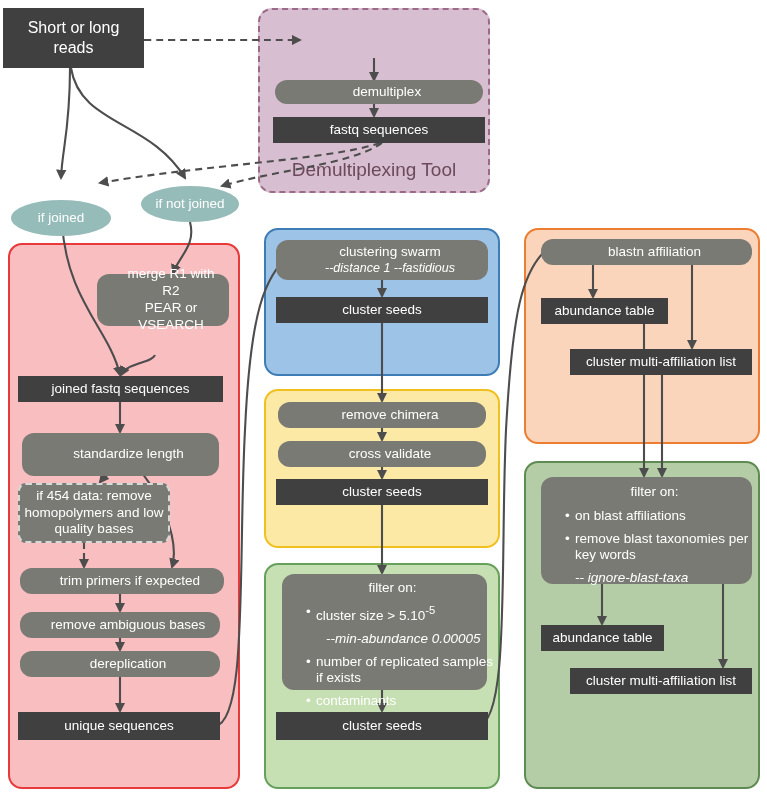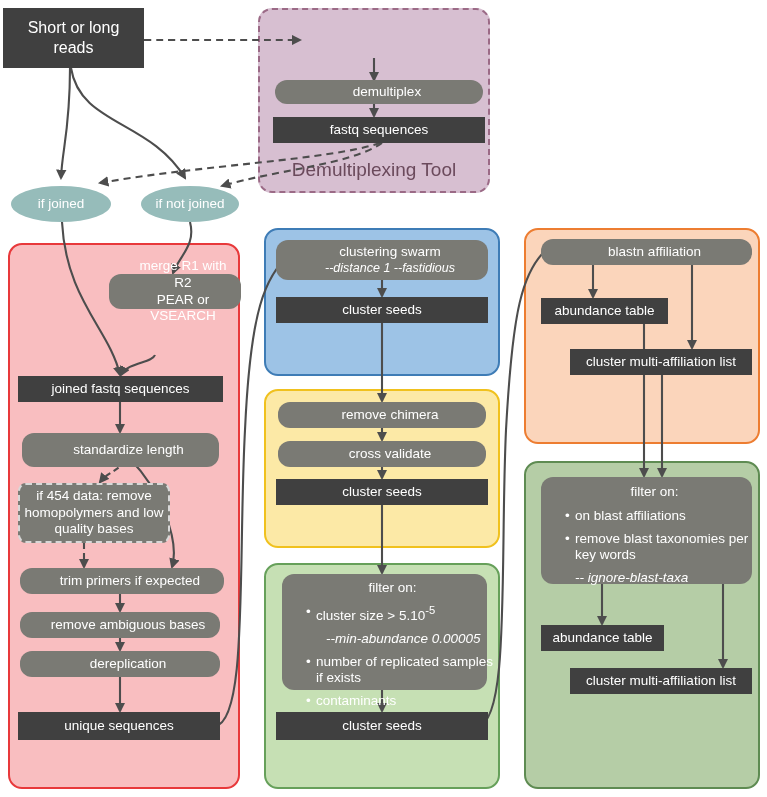--- a/index.html
+++ b/index.html
@@ -245,44 +245,44 @@
       <path d="M 602 584 L 602 624" marker-end="url(#arw)"></path>
 
       <path d="M 723 584 L 723 667" marker-end="url(#arw)"></path>
     </g>
   </svg>
 
   <div class="node dark big-title" style="left:3px; top:8px; width:141px; height:60px;">
     <span>Short or long reads</span>
   </div>
 
-  <div class="node ellipse" style="left:11px; top:186px; width:100px; height:36px;">
+  <div class="node ellipse" style="left:11px; top:200px; width:100px; height:36px;">
     <span>if joined</span>
   </div>
   <div class="node ellipse" style="left:141px; top:186px; width:98px; height:36px;">
     <span>if not joined</span>
   </div>
 
   <div class="node gray" style="left:275px; top:80px; width:208px; height:24px;">
     <span>demultiplex</span>
   </div>
   <div class="node dark" style="left:273px; top:117px; width:212px; height:26px;">
     <span>fastq sequences</span>
   </div>
 
-  <div class="node gray" style="left:97px; top:274px; width:132px; height:35px;margin-left:12px;">
+  <div class="node gray" style="left:97px; top:274px; width:132px; height:52px;">
     <span class="node-inner">
       <span>merge R1 with R2</span><br>
       <span>PEAR or VSEARCH</span>
     </span>
   </div>
   <div class="node dark" style="left:18px; top:376px; width:205px; height:26px;">
     <span>joined fastq sequences</span>
   </div>
-  <div class="node gray" style="left:22px; top:433px; width:197px; height:34px;">
+  <div class="node gray" style="left:22px; top:433px; width:197px; height:43px;">
     <span>standardize length</span>
   </div>
   <div class="node gray-dashed" style="left:18px; top:483px; width:152px; height:60px;">
     <span class="node-inner">
       <span>if 454 data: remove</span><br>
       <span>homopolymers and low</span><br>
       <span>quality bases</span>
     </span>
   </div>
   <div class="node gray" style="left:20px; top:568px; width:204px; height:26px;">

